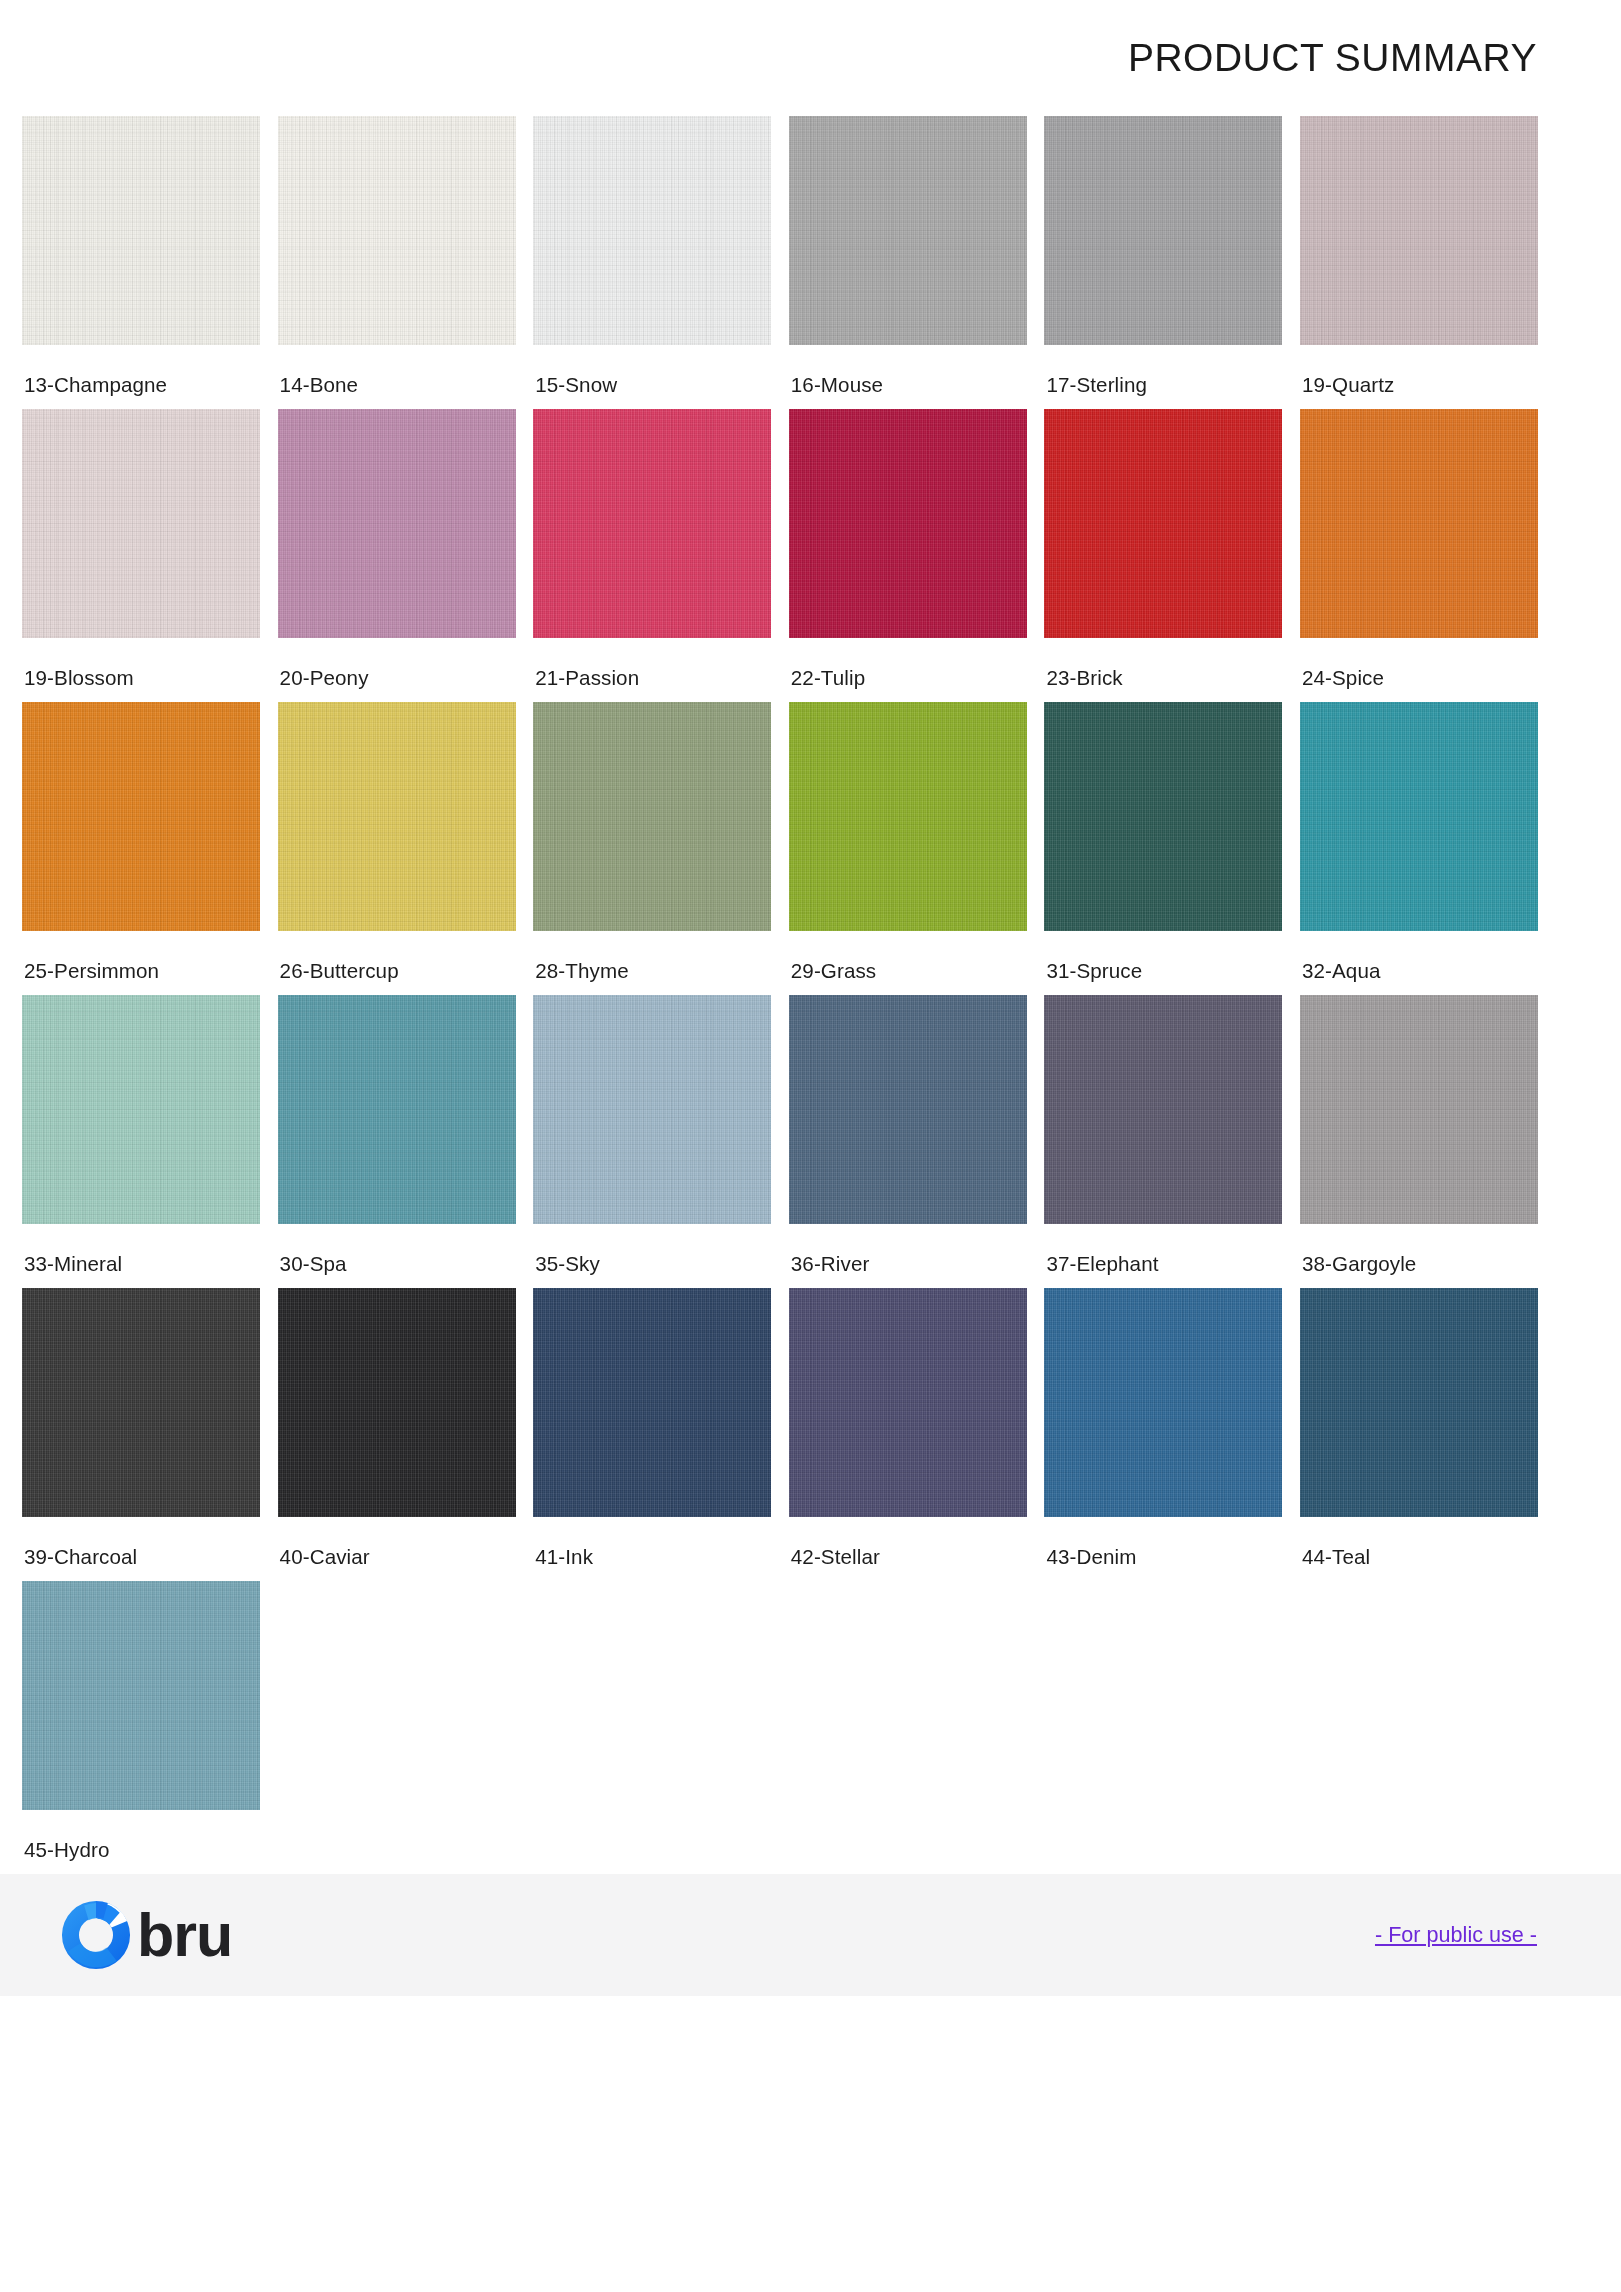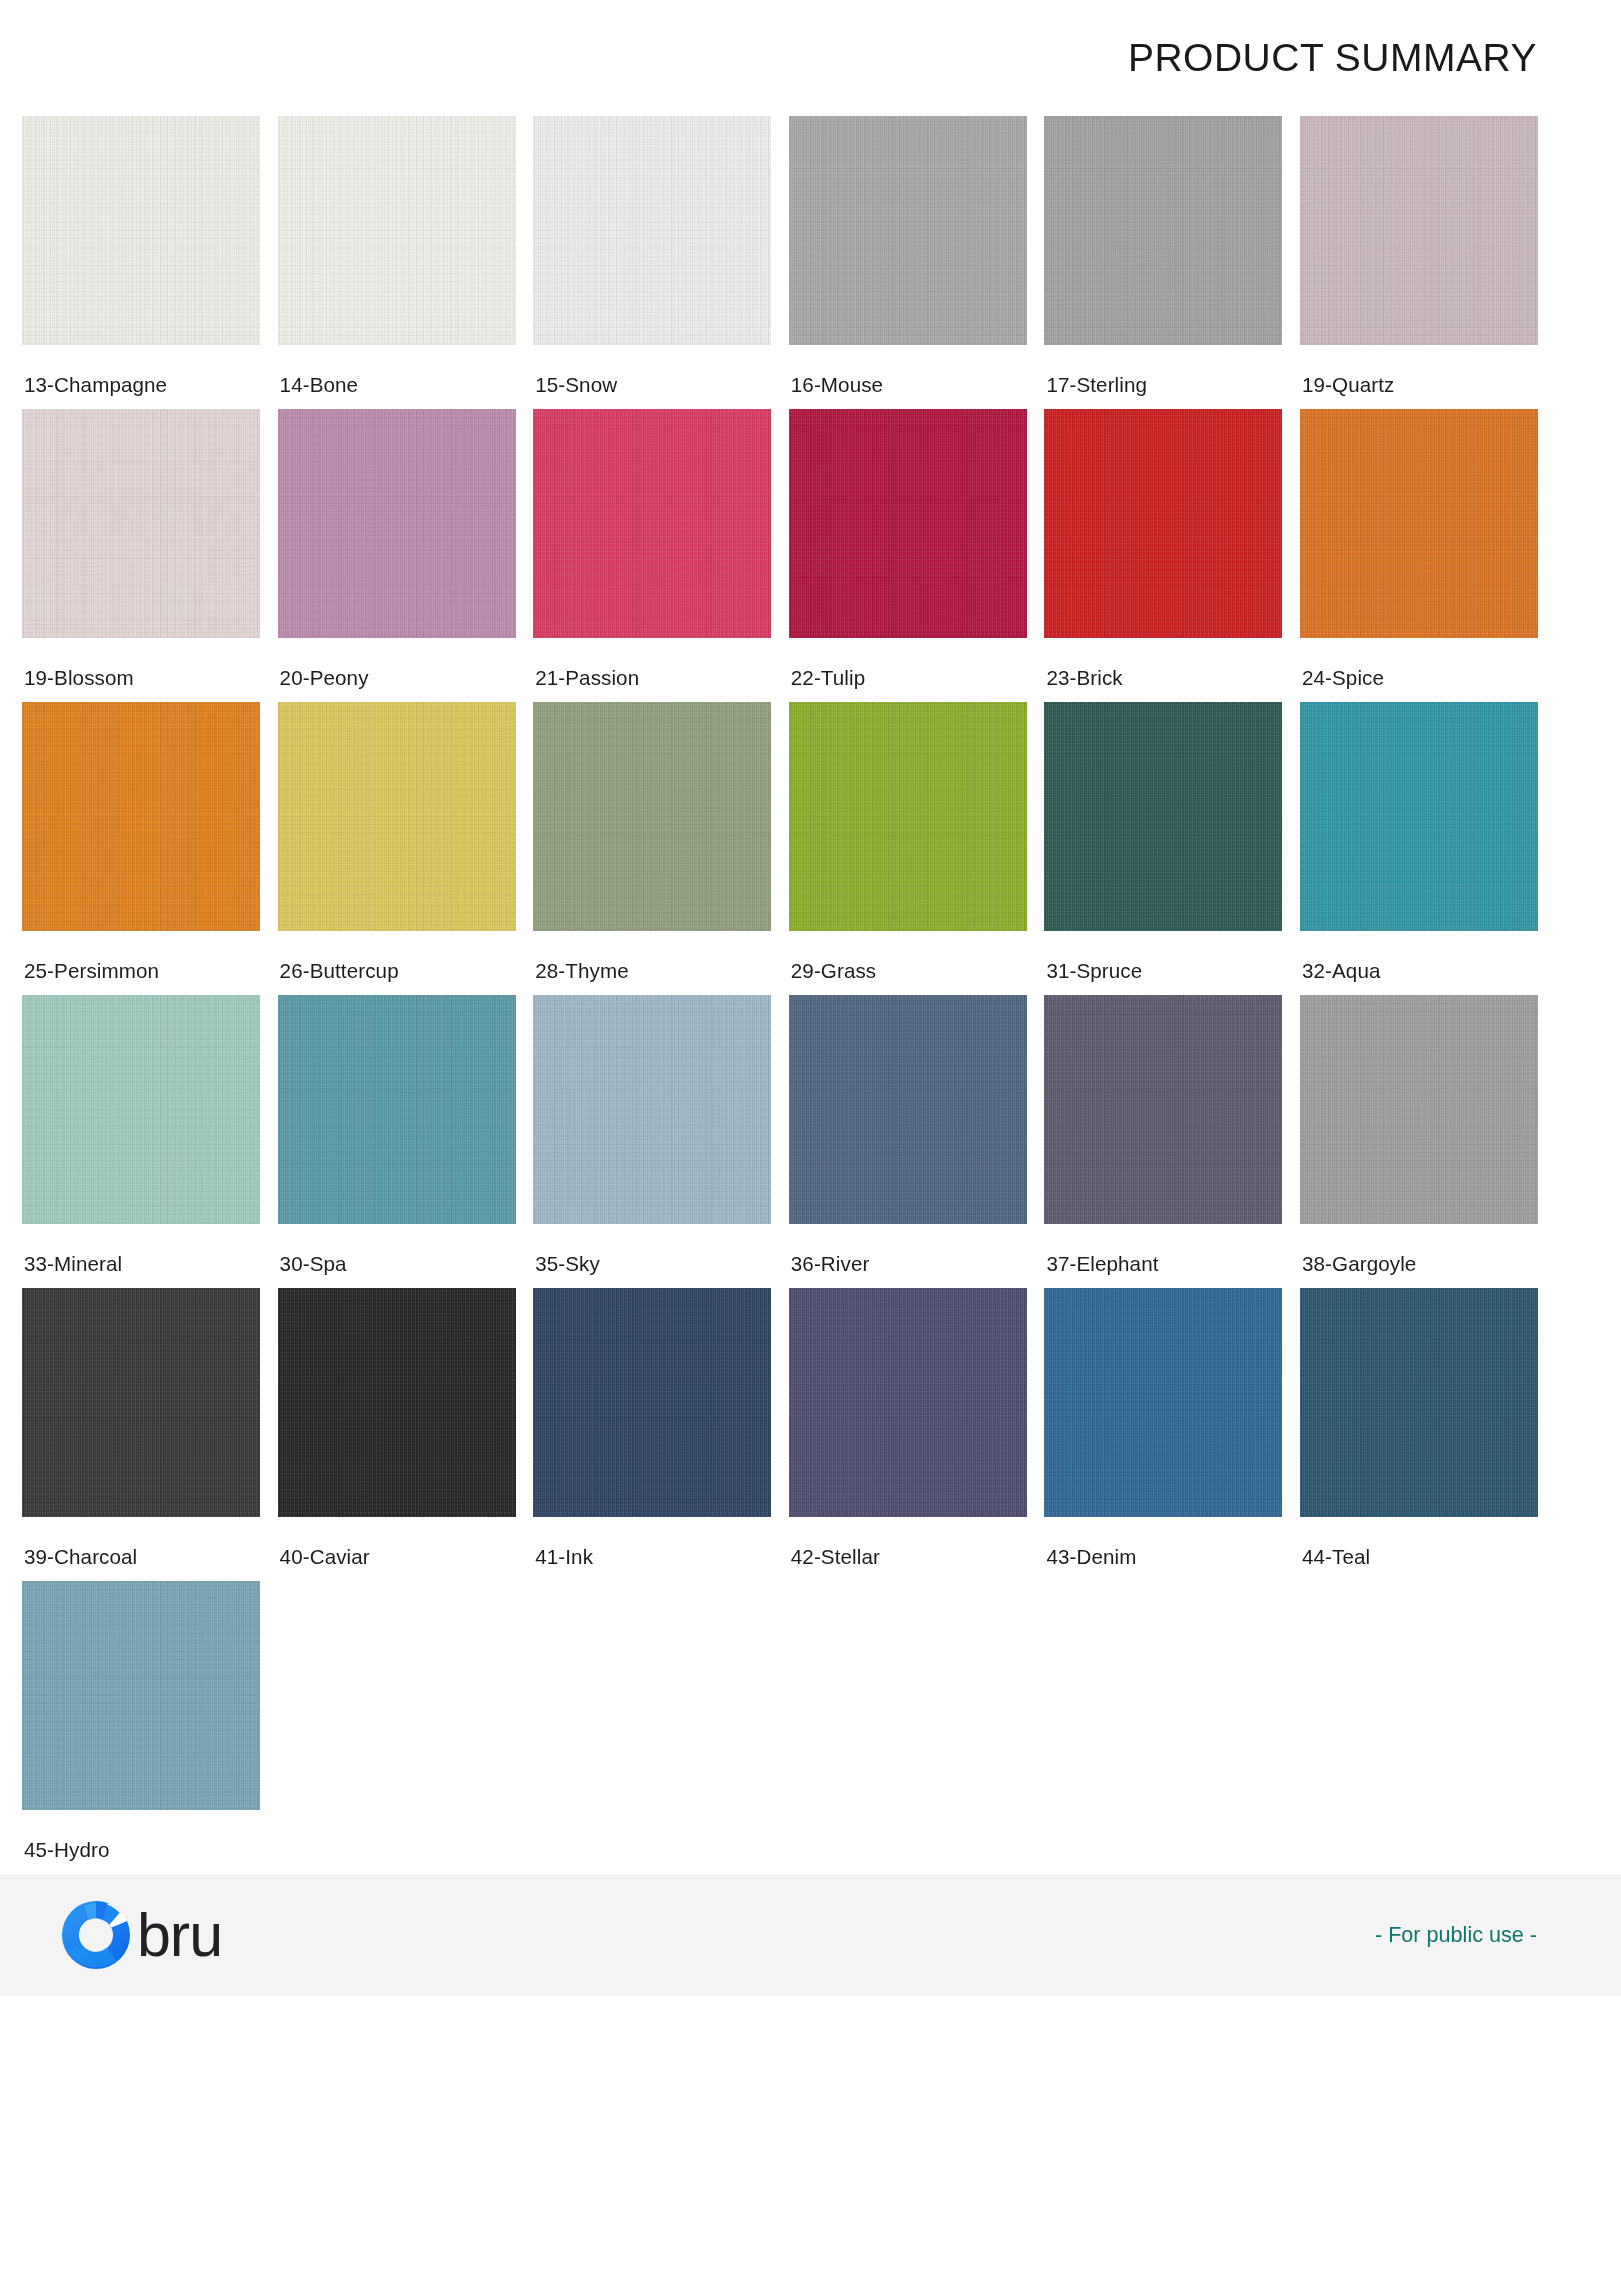--- a/index.html
+++ b/index.html
@@ -119,30 +119,31 @@
     margin-top:auto;
   }
   .logo {
     display:flex;
     align-items:center;
     gap:5.9px;
   }
   .logo-mark { display:block; }
   .logo-word {
     font-size:61px;
-    font-weight:400;
+    font-weight:700;
     color:#222225;
     letter-spacing:-1px;
     line-height:1;
     margin-left:-2px;
   }
   .footer-note {
     font-size:21.6px;
-    color:#0f766e;
+    color:#6d28d9;
     white-space:nowrap;
+    text-decoration:underline;
   }
 </style>
 </head>
 <body>
 
 <div class="page">
 
   <div class="header">
     <div class="header-title">PRODUCT SUMMARY</div>
   </div>

